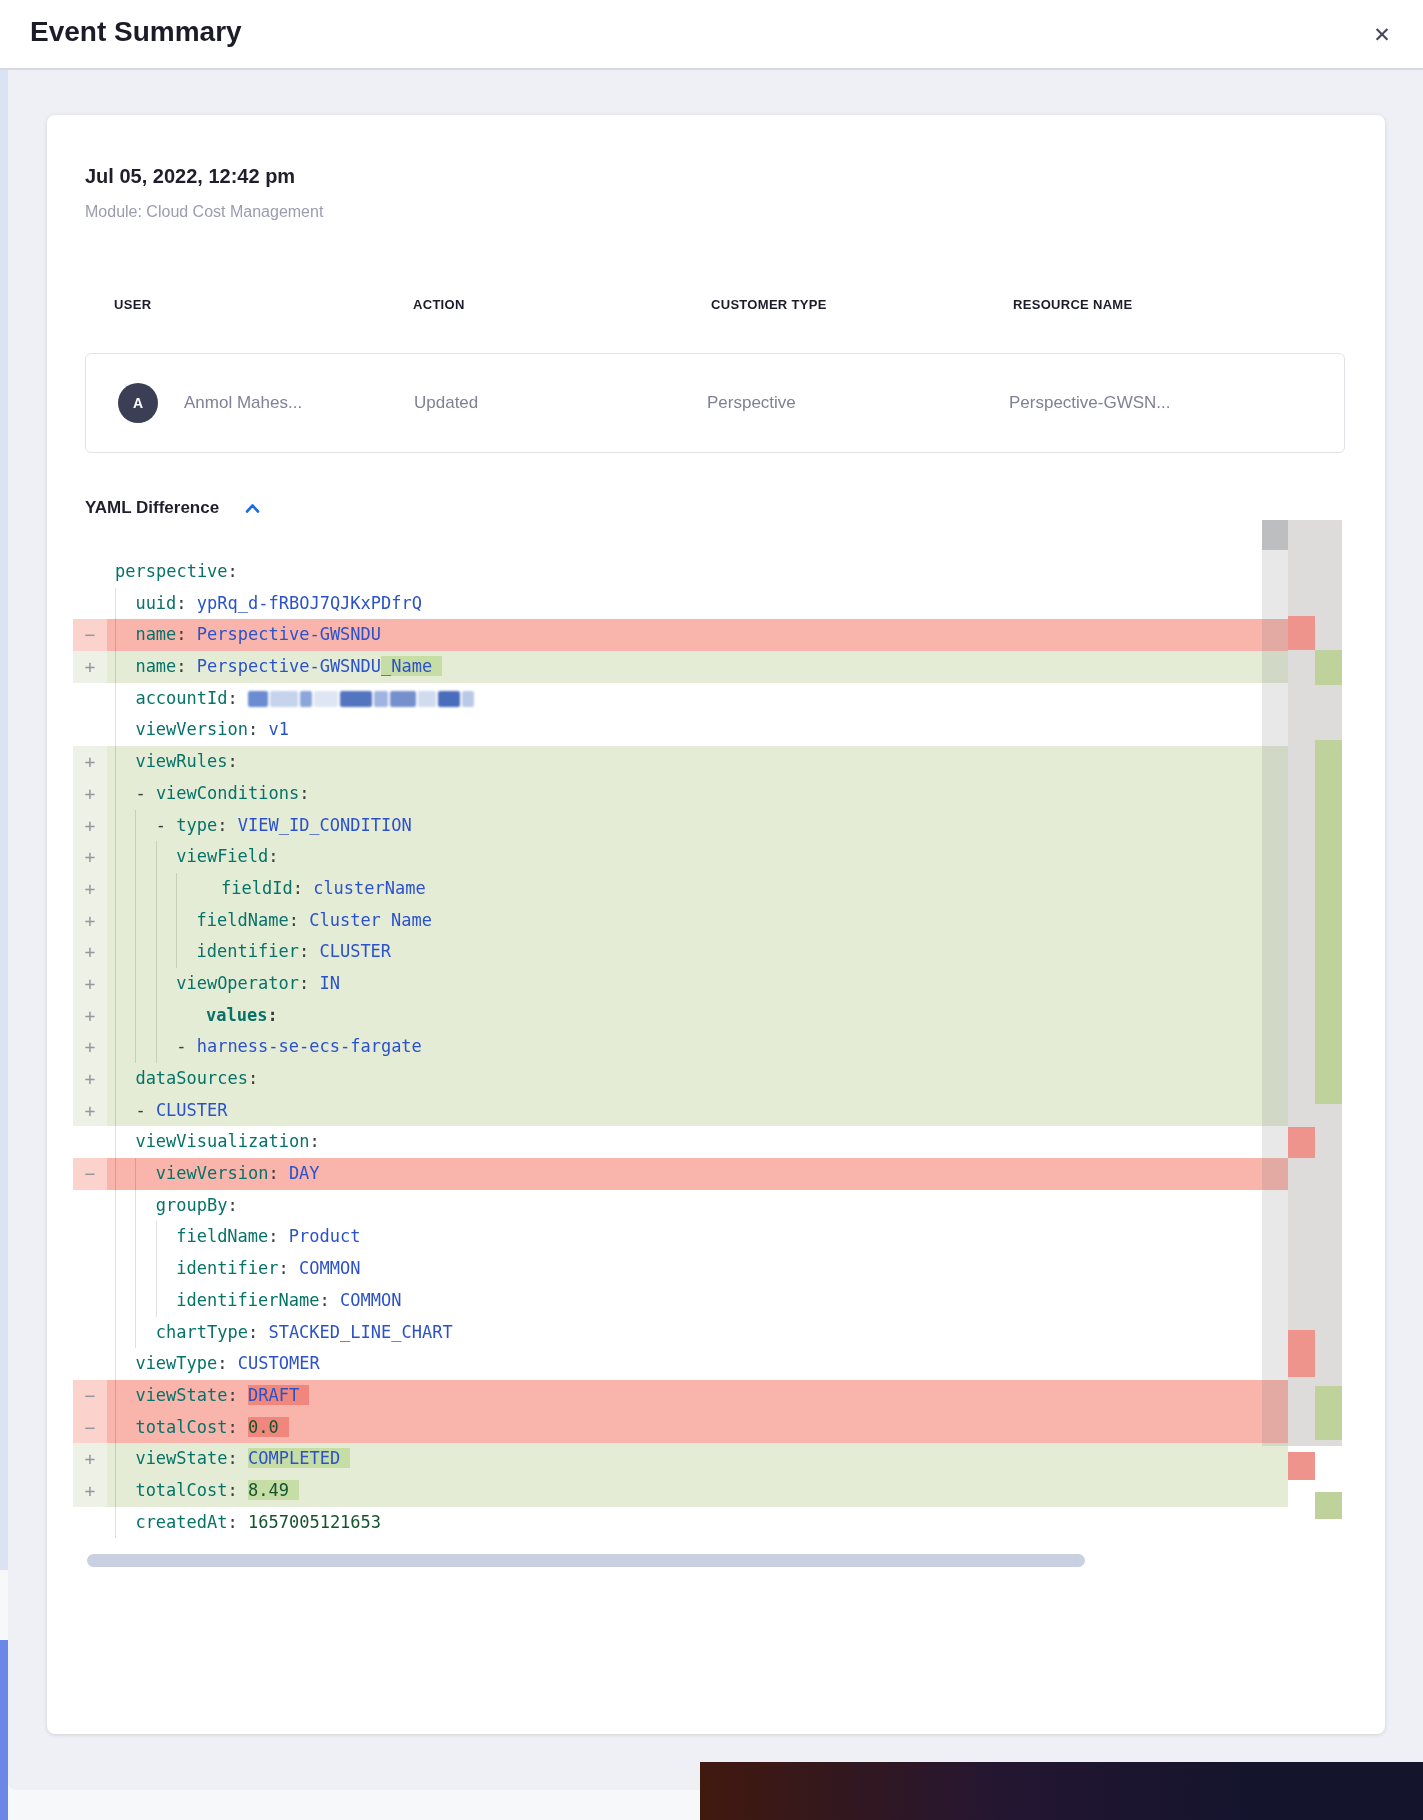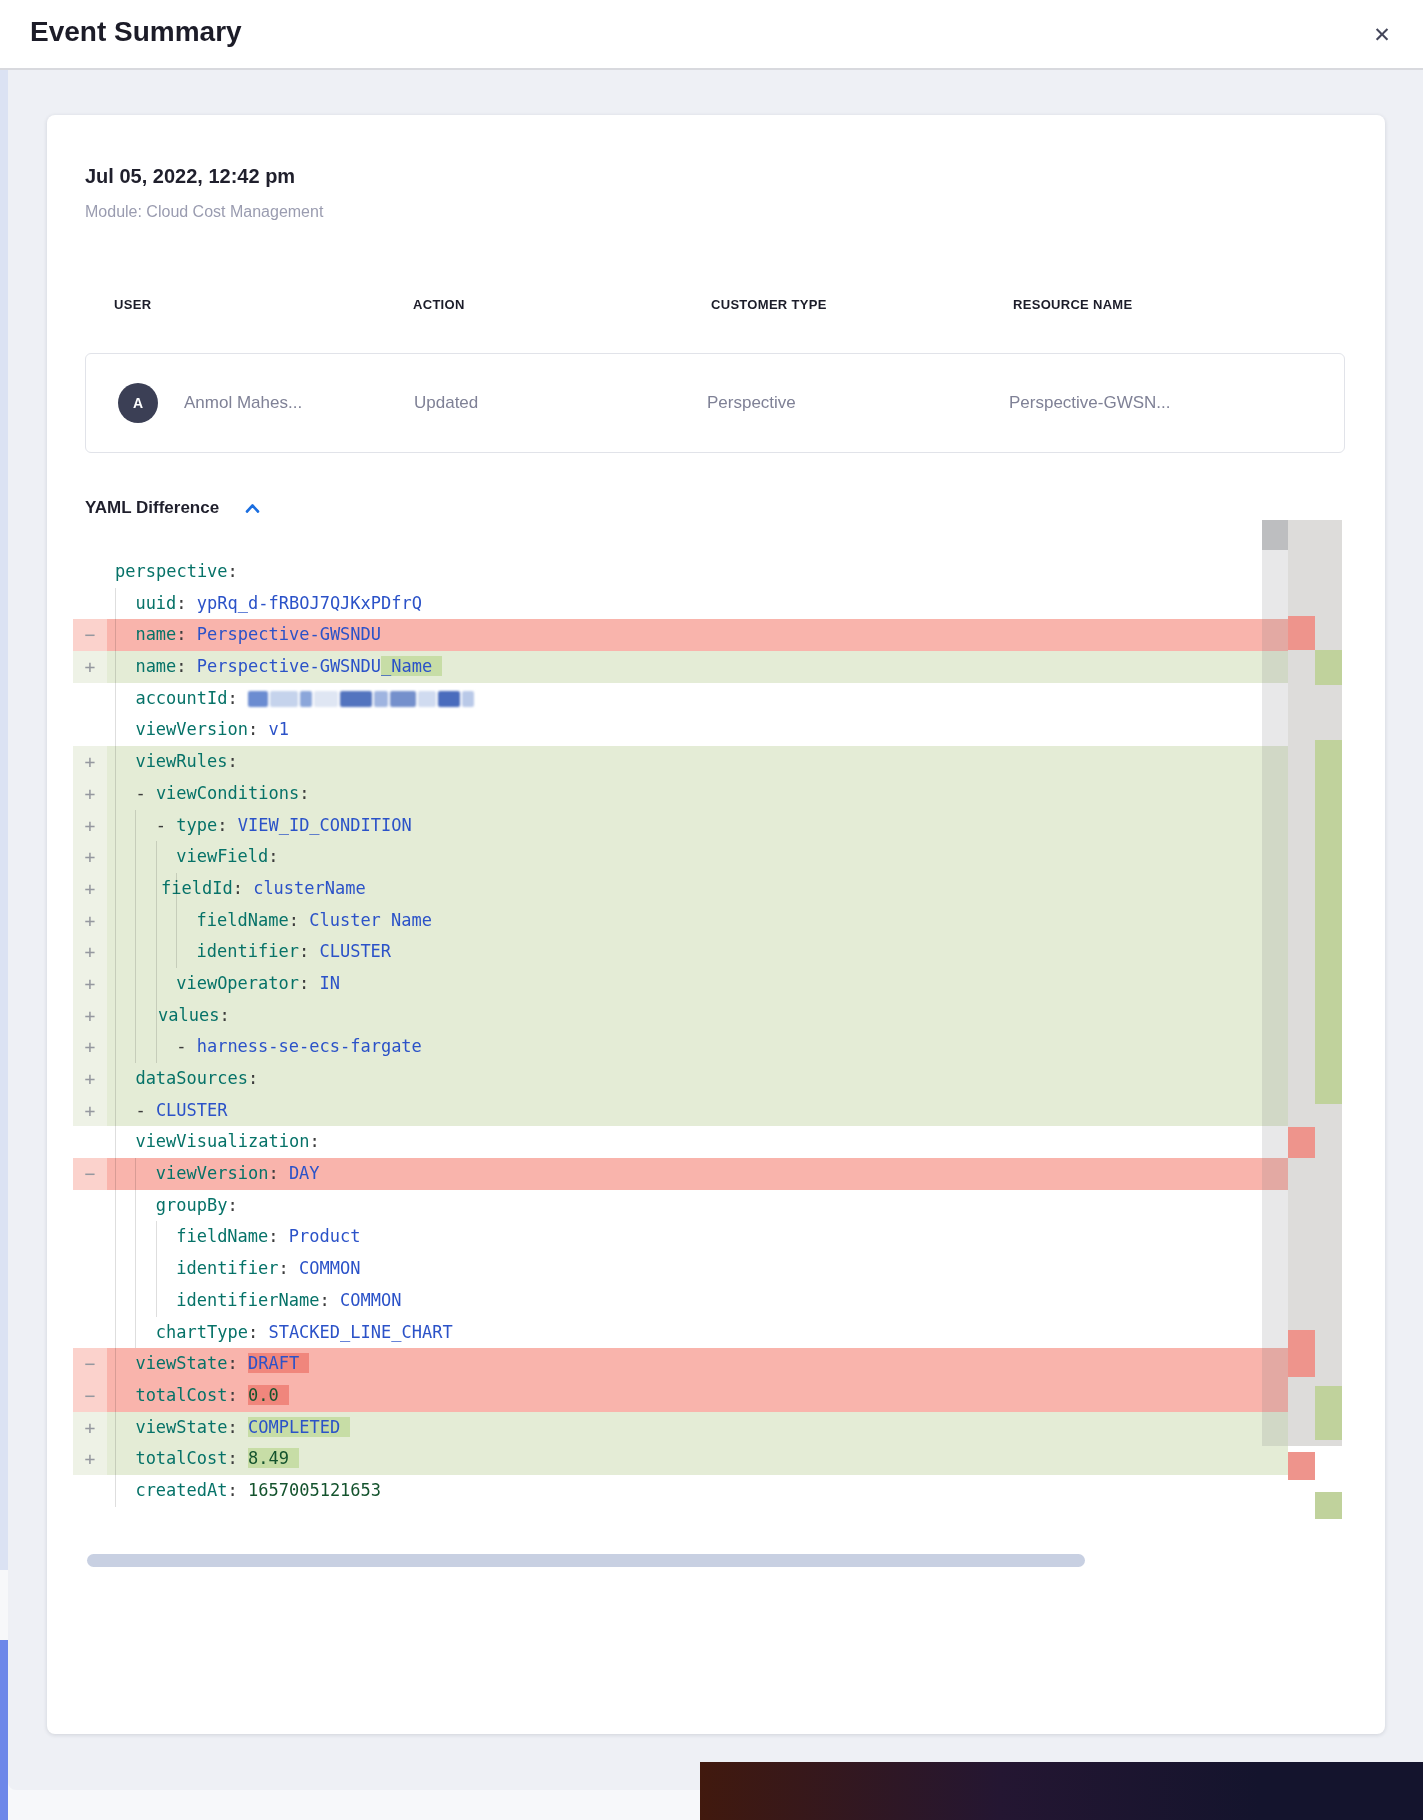--- a/index.html
+++ b/index.html
@@ -127,35 +127,36 @@
             <div class="dline ctx"><span class="gut"></span><span class="code"><span class="txt" style="margin-left: 0px;"><span class="key">perspective</span><span class="pln">:</span></span></span></div>
             <div class="dline ctx"><span class="gut"></span><span class="code"><i class="g" style="left: 8px;"></i><span class="txt" style="margin-left: 20.4px;"><span class="key">uuid</span><span class="pln">: </span><span class="str">ypRq_d-fRBOJ7QJKxPDfrQ</span></span></span></div>
             <div class="dline del"><span class="gut">−</span><span class="code"><i class="g" style="left: 8px;"></i><span class="txt" style="margin-left: 20.4px;"><span class="key">name</span><span class="pln">: </span><span class="str">Perspective-GWSNDU</span></span></span></div>
             <div class="dline add"><span class="gut">+</span><span class="code"><i class="g" style="left: 8px;"></i><span class="txt" style="margin-left: 20.4px;"><span class="key">name</span><span class="pln">: </span><span class="str">Perspective-GWSNDU</span><span class="str hl-add">_Name</span></span></span></div>
             <div class="dline ctx"><span class="gut"></span><span class="code"><i class="g" style="left: 8px;"></i><span class="txt" style="margin-left: 20.4px;"><span class="key">accountId</span><span class="pln">: </span><span class="redacted"><i class="rb" style="width: 20px; background: rgb(107, 140, 209);"></i><i class="rb" style="width: 28px; background: rgb(197, 211, 236);"></i><i class="rb" style="width: 12px; background: rgb(139, 166, 218);"></i><i class="rb" style="width: 24px; background: rgb(223, 230, 243);"></i><i class="rb" style="width: 32px; background: rgb(83, 116, 191);"></i><i class="rb" style="width: 14px; background: rgb(159, 180, 224);"></i><i class="rb" style="width: 26px; background: rgb(117, 144, 204);"></i><i class="rb" style="width: 18px; background: rgb(208, 219, 240);"></i><i class="rb" style="width: 22px; background: rgb(74, 108, 189);"></i><i class="rb" style="width: 12px; background: rgb(185, 201, 232);"></i></span></span></span></div>
             <div class="dline ctx"><span class="gut"></span><span class="code"><i class="g" style="left: 8px;"></i><span class="txt" style="margin-left: 20.4px;"><span class="key">viewVersion</span><span class="pln">: </span><span class="str">v1</span></span></span></div>
             <div class="dline add"><span class="gut">+</span><span class="code"><i class="g" style="left: 8px;"></i><span class="txt" style="margin-left: 20.4px;"><span class="key">viewRules</span><span class="pln">:</span></span></span></div>
             <div class="dline add"><span class="gut">+</span><span class="code"><i class="g" style="left: 8px;"></i><span class="txt" style="margin-left: 20.4px;"><span class="dash">- </span><span class="key">viewConditions</span><span class="pln">:</span></span></span></div>
             <div class="dline add"><span class="gut">+</span><span class="code"><i class="g" style="left: 8px;"></i><i class="g" style="left: 28.4px;"></i><span class="txt" style="margin-left: 40.8px;"><span class="dash">- </span><span class="key">type</span><span class="pln">: </span><span class="str">VIEW_ID_CONDITION</span></span></span></div>
             <div class="dline add"><span class="gut">+</span><span class="code"><i class="g" style="left: 8px;"></i><i class="g" style="left: 28.4px;"></i><i class="g" style="left: 48.8px;"></i><span class="txt" style="margin-left: 61.2px;"><span class="key">viewField</span><span class="pln">:</span></span></span></div>
-            <div class="dline add"><span class="gut">+</span><span class="code"><i class="g" style="left: 8px;"></i><i class="g" style="left: 28.4px;"></i><i class="g" style="left: 48.8px;"></i><i class="g" style="left: 69.2px;"></i><span class="txt" style="margin-left: 46px;"><span class="key">fieldId</span><span class="pln">: </span><span class="str">clusterName</span></span></span></div>
+            <div class="dline add"><span class="gut">+</span><span class="code"><i class="g" style="left: 8px;"></i><i class="g" style="left: 28.4px;"></i><i class="g" style="left: 48.8px;"></i><i class="g" style="left: 69.2px;"></i><span class="txt" style="margin-left: 106px;"><span class="key">fieldId</span><span class="pln">: </span><span class="str">clusterName</span></span></span></div>
             <div class="dline add"><span class="gut">+</span><span class="code"><i class="g" style="left: 8px;"></i><i class="g" style="left: 28.4px;"></i><i class="g" style="left: 48.8px;"></i><i class="g" style="left: 69.2px;"></i><span class="txt" style="margin-left: 81.6px;"><span class="key">fieldName</span><span class="pln">: </span><span class="str">Cluster Name</span></span></span></div>
             <div class="dline add"><span class="gut">+</span><span class="code"><i class="g" style="left: 8px;"></i><i class="g" style="left: 28.4px;"></i><i class="g" style="left: 48.8px;"></i><i class="g" style="left: 69.2px;"></i><span class="txt" style="margin-left: 81.6px;"><span class="key">identifier</span><span class="pln">: </span><span class="str">CLUSTER</span></span></span></div>
             <div class="dline add"><span class="gut">+</span><span class="code"><i class="g" style="left: 8px;"></i><i class="g" style="left: 28.4px;"></i><i class="g" style="left: 48.8px;"></i><span class="txt" style="margin-left: 61.2px;"><span class="key">viewOperator</span><span class="pln">: </span><span class="str">IN</span></span></span></div>
-            <div class="dline add"><span class="gut">+</span><span class="code"><i class="g" style="left: 8px;"></i><i class="g" style="left: 28.4px;"></i><i class="g" style="left: 48.8px;"></i><span class="txt" style="margin-left: 43px;"><span class="key">values</span><span class="pln">:</span></span></span></div>
+            <div class="dline add"><span class="gut">+</span><span class="code"><i class="g" style="left: 8px;"></i><i class="g" style="left: 28.4px;"></i><i class="g" style="left: 48.8px;"></i><span class="txt" style="margin-left: 91px; font-weight: bold;"><span class="key">values</span><span class="pln">:</span></span></span></div>
             <div class="dline add"><span class="gut">+</span><span class="code"><i class="g" style="left: 8px;"></i><i class="g" style="left: 28.4px;"></i><i class="g" style="left: 48.8px;"></i><span class="txt" style="margin-left: 61.2px;"><span class="dash">- </span><span class="str">harness-se-ecs-fargate</span></span></span></div>
             <div class="dline add"><span class="gut">+</span><span class="code"><i class="g" style="left: 8px;"></i><span class="txt" style="margin-left: 20.4px;"><span class="key">dataSources</span><span class="pln">:</span></span></span></div>
             <div class="dline add"><span class="gut">+</span><span class="code"><i class="g" style="left: 8px;"></i><span class="txt" style="margin-left: 20.4px;"><span class="dash">- </span><span class="str">CLUSTER</span></span></span></div>
             <div class="dline ctx"><span class="gut"></span><span class="code"><i class="g" style="left: 8px;"></i><span class="txt" style="margin-left: 20.4px;"><span class="key">viewVisualization</span><span class="pln">:</span></span></span></div>
             <div class="dline del"><span class="gut">−</span><span class="code"><i class="g" style="left: 8px;"></i><i class="g" style="left: 28.4px;"></i><span class="txt" style="margin-left: 40.8px;"><span class="key">viewVersion</span><span class="pln">: </span><span class="str">DAY</span></span></span></div>
             <div class="dline ctx"><span class="gut"></span><span class="code"><i class="g" style="left: 8px;"></i><i class="g" style="left: 28.4px;"></i><span class="txt" style="margin-left: 40.8px;"><span class="key">groupBy</span><span class="pln">:</span></span></span></div>
             <div class="dline ctx"><span class="gut"></span><span class="code"><i class="g" style="left: 8px;"></i><i class="g" style="left: 28.4px;"></i><i class="g" style="left: 48.8px;"></i><span class="txt" style="margin-left: 61.2px;"><span class="key">fieldName</span><span class="pln">: </span><span class="str">Product</span></span></span></div>
             <div class="dline ctx"><span class="gut"></span><span class="code"><i class="g" style="left: 8px;"></i><i class="g" style="left: 28.4px;"></i><i class="g" style="left: 48.8px;"></i><span class="txt" style="margin-left: 61.2px;"><span class="key">identifier</span><span class="pln">: </span><span class="str">COMMON</span></span></span></div>
             <div class="dline ctx"><span class="gut"></span><span class="code"><i class="g" style="left: 8px;"></i><i class="g" style="left: 28.4px;"></i><i class="g" style="left: 48.8px;"></i><span class="txt" style="margin-left: 61.2px;"><span class="key">identifierName</span><span class="pln">: </span><span class="str">COMMON</span></span></span></div>
             <div class="dline ctx"><span class="gut"></span><span class="code"><i class="g" style="left: 8px;"></i><i class="g" style="left: 28.4px;"></i><span class="txt" style="margin-left: 40.8px;"><span class="key">chartType</span><span class="pln">: </span><span class="str">STACKED_LINE_CHART</span></span></span></div>
+            <div class="dline ctx"><span class="gut"></span><span class="code"><i class="g" style="left: 8px;"></i><span class="txt" style="margin-left: 20.4px;"><span class="key">viewType</span><span class="pln">: </span><span class="str">CUSTOMER</span></span></span></div>
             <div class="dline del"><span class="gut">−</span><span class="code"><i class="g" style="left: 8px;"></i><span class="txt" style="margin-left: 20.4px;"><span class="key">viewState</span><span class="pln">: </span><span class="str hl-del">DRAFT</span></span></span></div>
             <div class="dline del"><span class="gut">−</span><span class="code"><i class="g" style="left: 8px;"></i><span class="txt" style="margin-left: 20.4px;"><span class="key">totalCost</span><span class="pln">: </span><span class="num hl-del">0.0</span></span></span></div>
             <div class="dline add"><span class="gut">+</span><span class="code"><i class="g" style="left: 8px;"></i><span class="txt" style="margin-left: 20.4px;"><span class="key">viewState</span><span class="pln">: </span><span class="str hl-add">COMPLETED</span></span></span></div>
             <div class="dline add"><span class="gut">+</span><span class="code"><i class="g" style="left: 8px;"></i><span class="txt" style="margin-left: 20.4px;"><span class="key">totalCost</span><span class="pln">: </span><span class="num hl-add">8.49</span></span></span></div>
             <div class="dline ctx"><span class="gut"></span><span class="code"><i class="g" style="left: 8px;"></i><span class="txt" style="margin-left: 20.4px;"><span class="key">createdAt</span><span class="pln">: </span><span class="num">1657005121653</span></span></span></div>
           </div>
         <div class="vscroll">
           <div class="vthumb"></div>
         </div>
         <div class="ruler-col">

